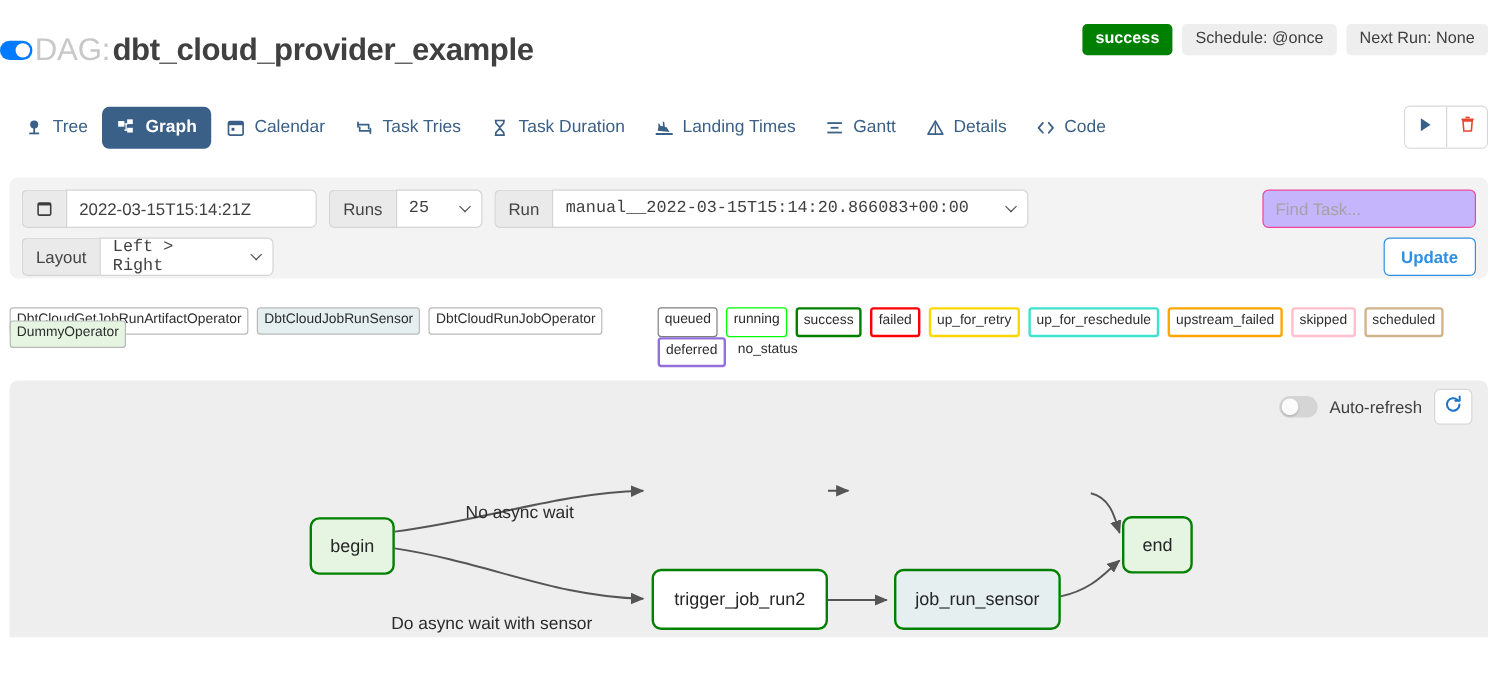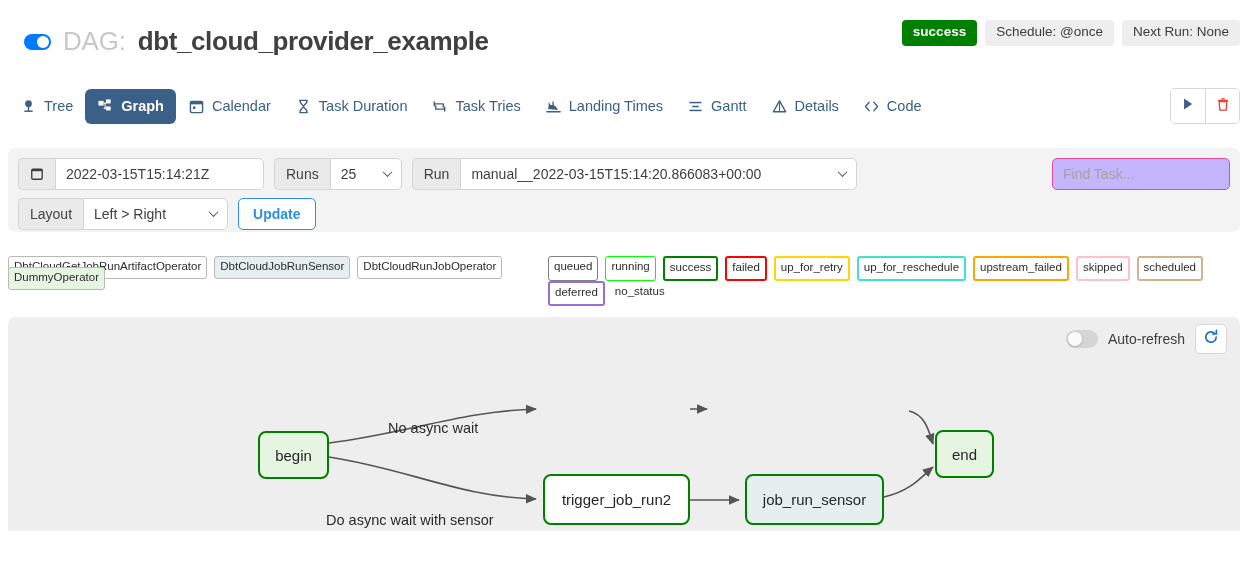--- a/index.html
+++ b/index.html
@@ -11,22 +11,22 @@
     color: #51504f;
     overflow: hidden;
   }
   .page { position: relative; width: 1248px; height: 565px; }
 
   
   .header {
     position: absolute; left: 0; top: 0; width: 1248px; height: 68px;
   }
   .dag-title-row {
-    position: absolute; left: 24px; top: 26px;
-    display: flex; align-items: center; gap: 12px;
+    position: absolute; left: 0; top: 26px;
+    display: flex; align-items: center; gap: 2px;
   }
   .toggle-dag {
     width: 27px; height: 16px; border-radius: 9px;
     background: #007bff; position: relative; flex: none;
   }
   .toggle-dag::after {
     content: ""; position: absolute; right: 2px; top: 2px;
     width: 12px; height: 12px; border-radius: 50%; background: #fff;
   }
   .dag-label {
@@ -71,35 +71,35 @@
     background: #fff; cursor: pointer;
   }
   .tab-actions .act + .act { border-left: 1px solid #d7d7d7; }
 
   
   .filterbar {
     position: absolute; left: 8px; top: 148px; width: 1232px; height: 84px;
     background: #f3f3f3; border-radius: 7px; padding: 10px 10px;
   }
   .frow { display: flex; align-items: center; gap: 0; }
-  .frow + .frow { margin-top: 8px; }
+  .frow + .frow { margin-top: 8px; justify-content: space-between; }
   .igroup { display: flex; align-items: stretch; margin-right: 10px; }
   .addon {
     background: #eaeaea; border: 1px solid #d4d4d4; color: #444;
     font-size: 14px; display: flex; align-items: center; justify-content: center;
     padding: 0 11px; height: 32px;
   }
   .addon.left { border-radius: 5px 0 0 5px; border-right: none; }
   .ctl {
     background: #ffffff; border: 1px solid #d4d4d4; height: 32px;
     font-size: 14px; color: #3f3f3f; padding: 0 10px;
     display: flex; align-items: center; font-family: "Liberation Sans", sans-serif;
   }
   .ctl.rr { border-radius: 0 5px 5px 0; }
-  .sel { position: relative; padding-right: 38px; }
+  .sel { position: relative; padding-right: 38px; font-family: Liberation Mono, monospace; }
   .sel .caret {
     position: absolute; right: 9px; top: 50%; transform: translateY(-50%);
     width: 8px; height: 8px;
   }
   .sel .caret::after {
     content: ""; position: absolute; left: 0; top: 0;
     width: 6px; height: 6px; border-right: 1.6px solid #555; border-bottom: 1.6px solid #555;
     transform: rotate(45deg) translate(-1px,-1px);
   }
   .btn-update {
@@ -226,34 +226,34 @@
             <rect x="1.5" y="2.5" width="13" height="3.2" fill="#3b6087"></rect>
             <rect x="4.2" y="8" width="2.6" height="2.6" fill="#3b6087"></rect>
           </svg>
       </span>
       <span>Calendar</span>
     </div>
 
     <div class="tab">
       <span class="ic">
         <svg viewBox="0 0 16 16" width="15" height="15">
-            <path d="M3.5 1.5h9M3.5 14.5h9M4.5 1.5v2.2L8 7.6l3.5-3.9V1.5M4.5 14.5v-2.2L8 8.4l3.5 3.9v2.2" fill="none" stroke="#3b6087" stroke-width="1.5" stroke-linejoin="round"></path>
-          </svg>
-      </span>
-      <span>Task Duration</span>
-    </div>
-
-    <div class="tab">
-      <span class="ic">
-        <svg viewBox="0 0 16 16" width="15" height="15">
             <path d="M2.5 5.2h9.5v3.4M13.5 10.8H4v-3.4" fill="none" stroke="#3b6087" stroke-width="1.5" stroke-linecap="round" stroke-linejoin="round"></path>
             <path d="M2.5 3.2v4M13.5 8.8v4" stroke="#3b6087" stroke-width="1.5" stroke-linecap="round"></path>
           </svg>
       </span>
       <span>Task Tries</span>
+    </div>
+
+    <div class="tab">
+      <span class="ic">
+        <svg viewBox="0 0 16 16" width="15" height="15">
+            <path d="M3.5 1.5h9M3.5 14.5h9M4.5 1.5v2.2L8 7.6l3.5-3.9V1.5M4.5 14.5v-2.2L8 8.4l3.5 3.9v2.2" fill="none" stroke="#3b6087" stroke-width="1.5" stroke-linejoin="round"></path>
+          </svg>
+      </span>
+      <span>Task Duration</span>
     </div>
 
     <div class="tab">
       <span class="ic">
         <svg viewBox="0 0 16 16" width="15" height="15">
             <path d="M1 13.5h14" stroke="#3b6087" stroke-width="1.6" stroke-linecap="round"></path>
             <path d="M2.2 10.6l10.6 1.2-2.6-4.2-1.6-.4-.6-4.4-1.3-.3.2 4.2-2.4-.6-.8-1.8-1.1-.2.3 2.9z" fill="#3b6087"></path>
           </svg>
       </span>
       <span>Landing Times</span>

